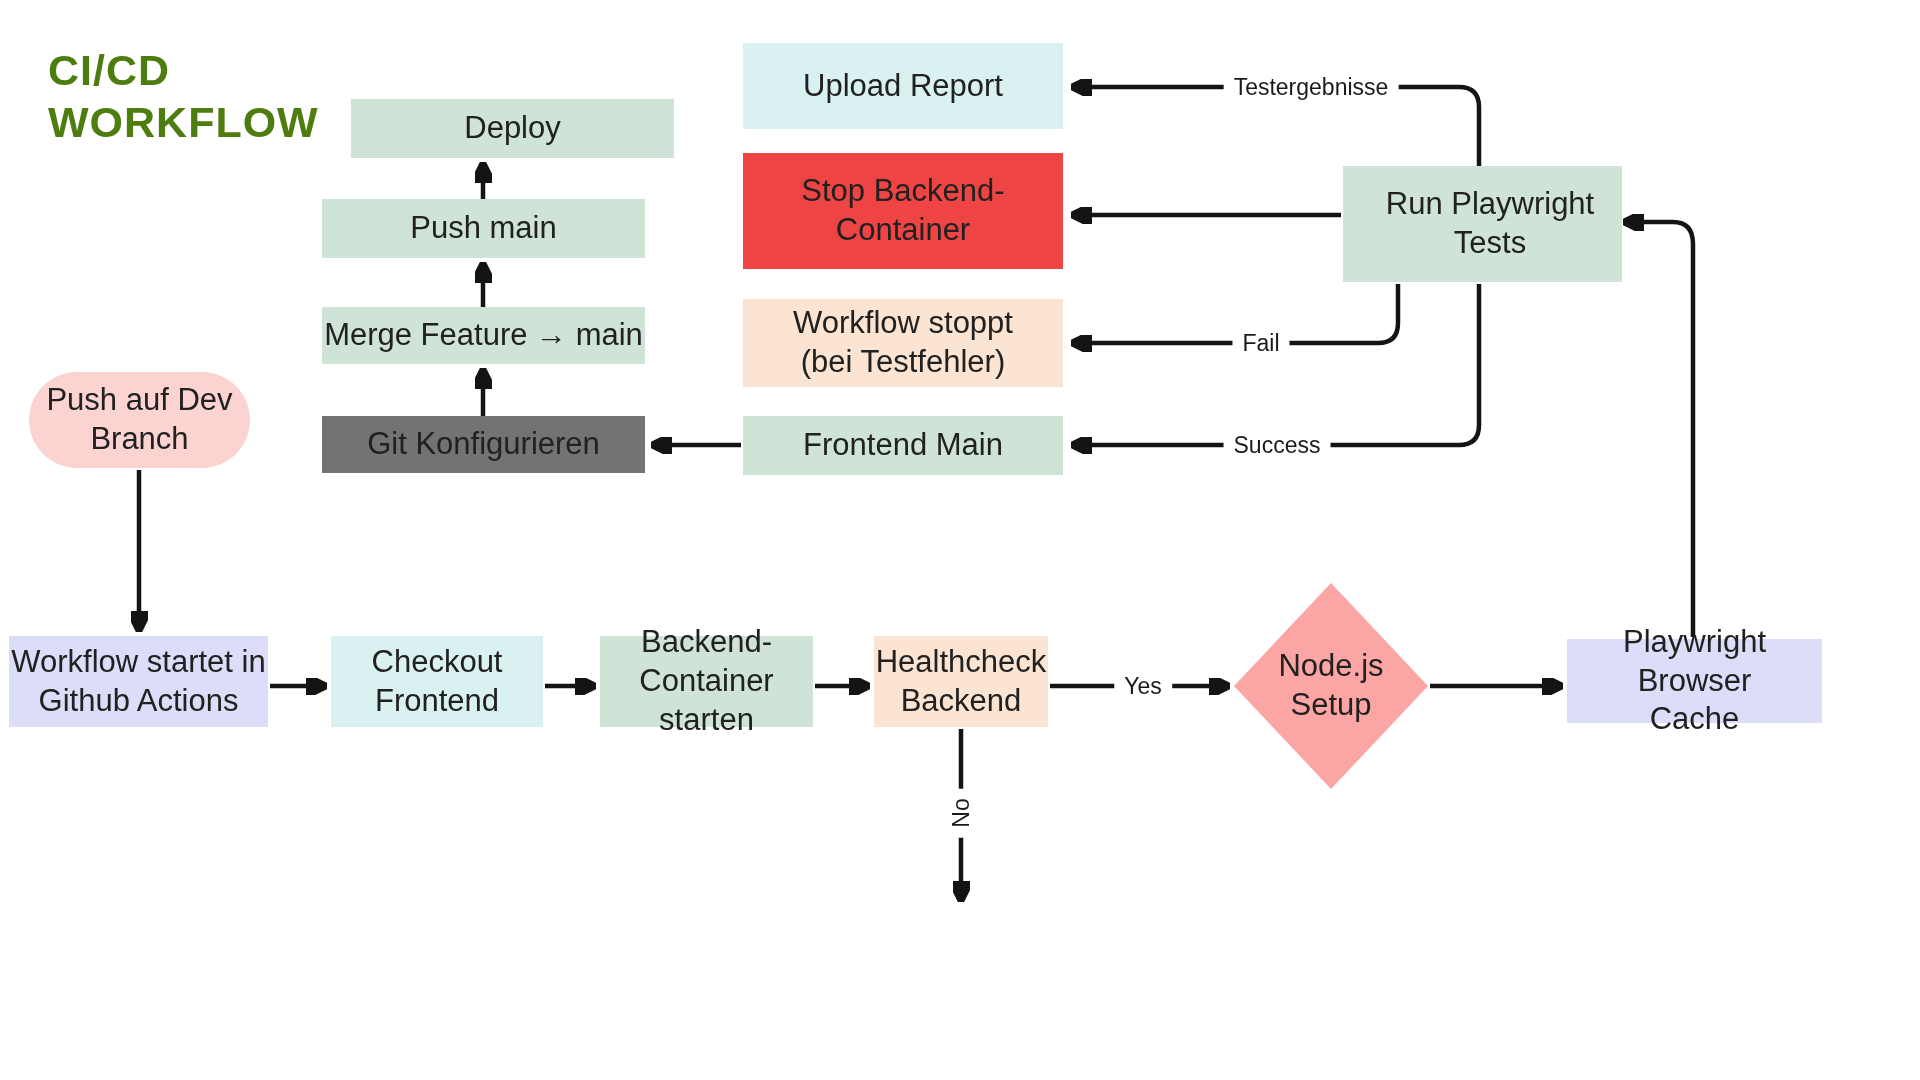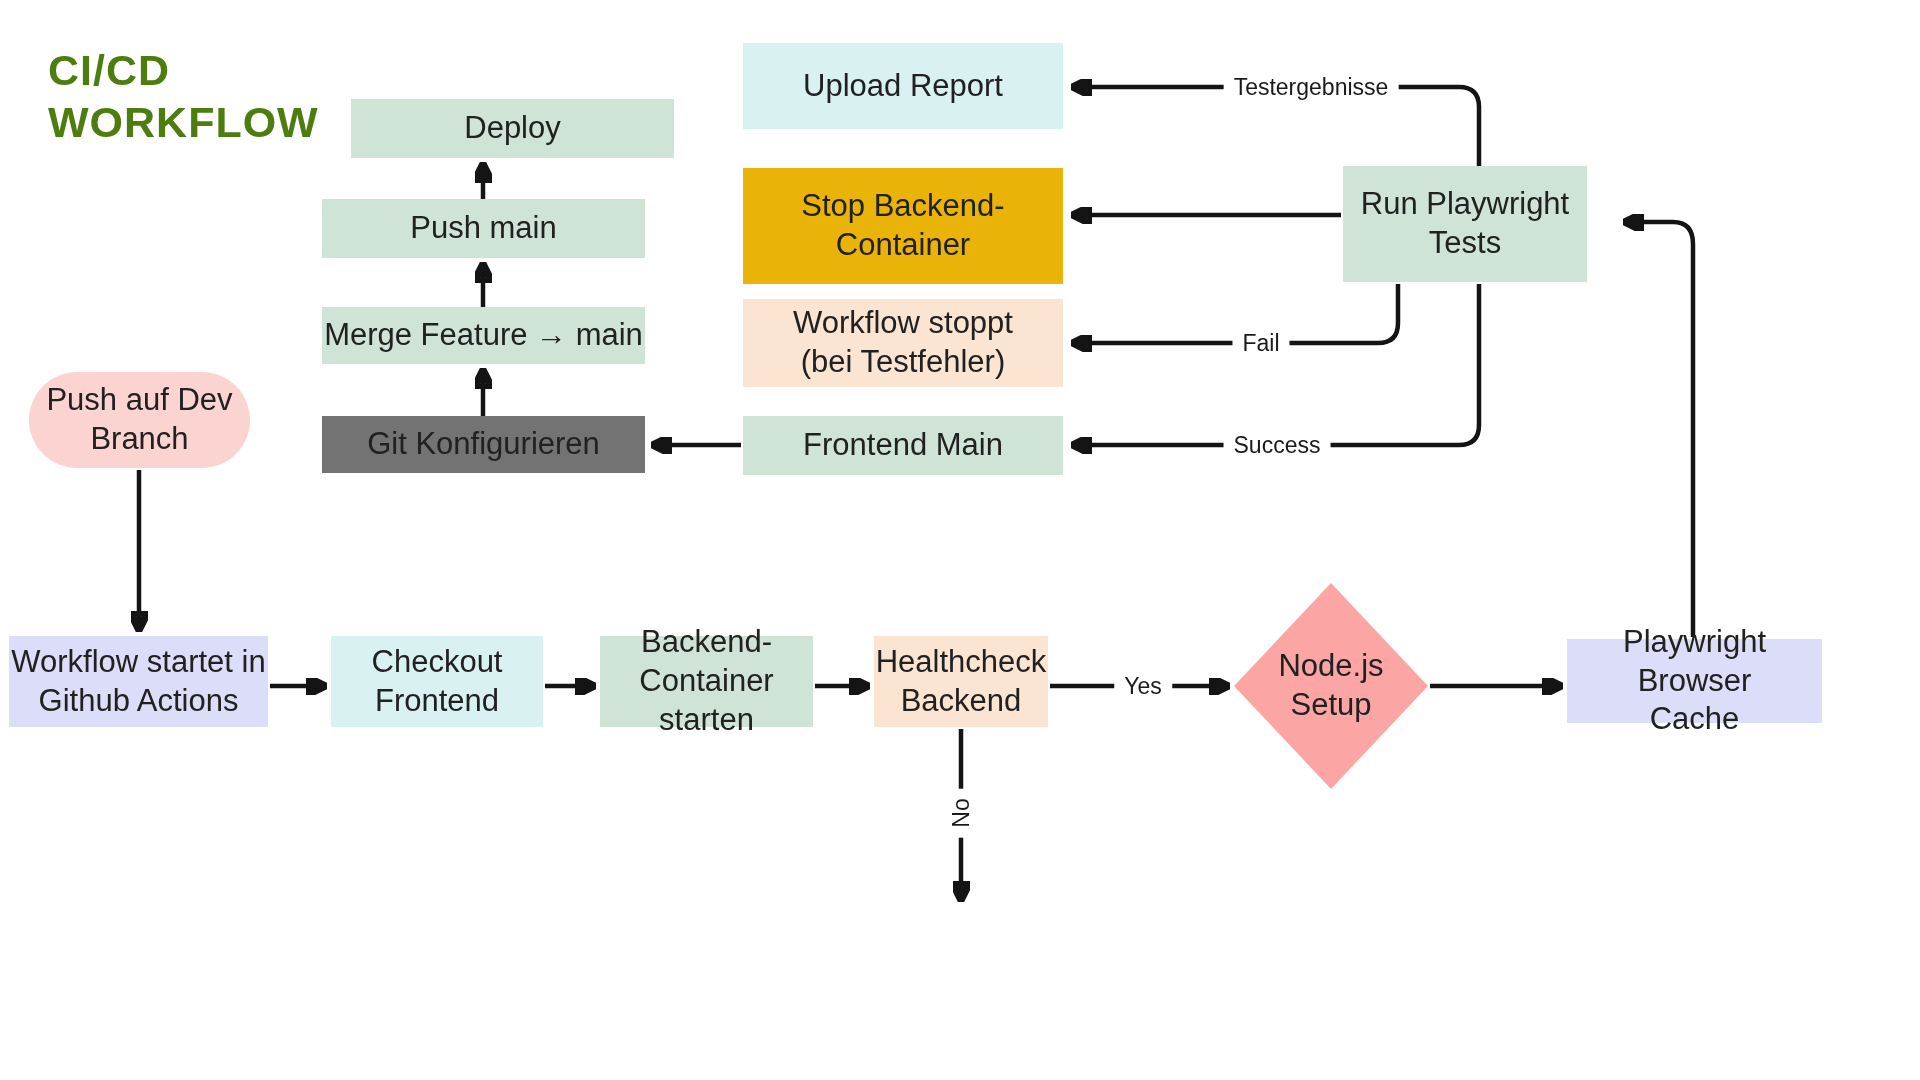--- a/index.html
+++ b/index.html
@@ -67,28 +67,28 @@
   <div class="node" style="left: 322px; top: 99px; width: 323px; height: 59px; background-color: rgb(207, 228, 214); margin-left: 29px;">Deploy</div>
 
   <div class="node" style="left: 322px; top: 199px; width: 323px; height: 59px; background-color: rgb(207, 228, 214);">Push main</div>
 
   <div class="node" style="left: 322px; top: 307px; width: 323px; height: 57px; background-color: rgb(207, 228, 214);">Merge Feature → main</div>
 
   <div class="node" style="left: 322px; top: 416px; width: 323px; height: 57px; background-color: #737373;">Git Konfigurieren</div>
 
   <div class="node" style="left: 743px; top: 43px; width: 320px; height: 86px; background-color: rgb(218, 241, 242);">Upload Report</div>
 
-  <div class="node" style="left: 743px; top: 168px; width: 320px; height: 116px; background-color: #eab308;">Stop Backend-Container</div>
+  <div class="node" style="left: 743px; top: 153px; width: 320px; height: 116px; background-color: #ef4444;">Stop Backend-Container</div>
 
   <div class="node" style="left: 743px; top: 299px; width: 320px; height: 88px; background-color: rgb(251, 228, 209);">Workflow stoppt
 (bei Testfehler)</div>
 
   <div class="node" style="left: 743px; top: 416px; width: 320px; height: 59px; background-color: rgb(207, 228, 214);">Frontend Main</div>
 
-  <div class="node" style="left: 1343px; top: 166px; width: 244px; height: 116px; background-color: rgb(207, 228, 214);">Run Playwright Tests</div>
+  <div class="node" style="left: 1343px; top: 166px; width: 264px; height: 116px; background-color: rgb(207, 228, 214); padding-left: 15px;">Run Playwright Tests</div>
 
   <div class="node" style="left: 9px; top: 636px; width: 259px; height: 91px; background-color: rgb(220, 221, 248);">Workflow startet in
 Github Actions</div>
 
   <div class="node" style="left: 331px; top: 636px; width: 212px; height: 91px; background-color: rgb(218, 241, 242);">Checkout
 Frontend</div>
 
   <div class="node" style="left: 600px; top: 636px; width: 213px; height: 91px; background-color: rgb(207, 228, 214);">Backend-
 Container starten</div>
 

